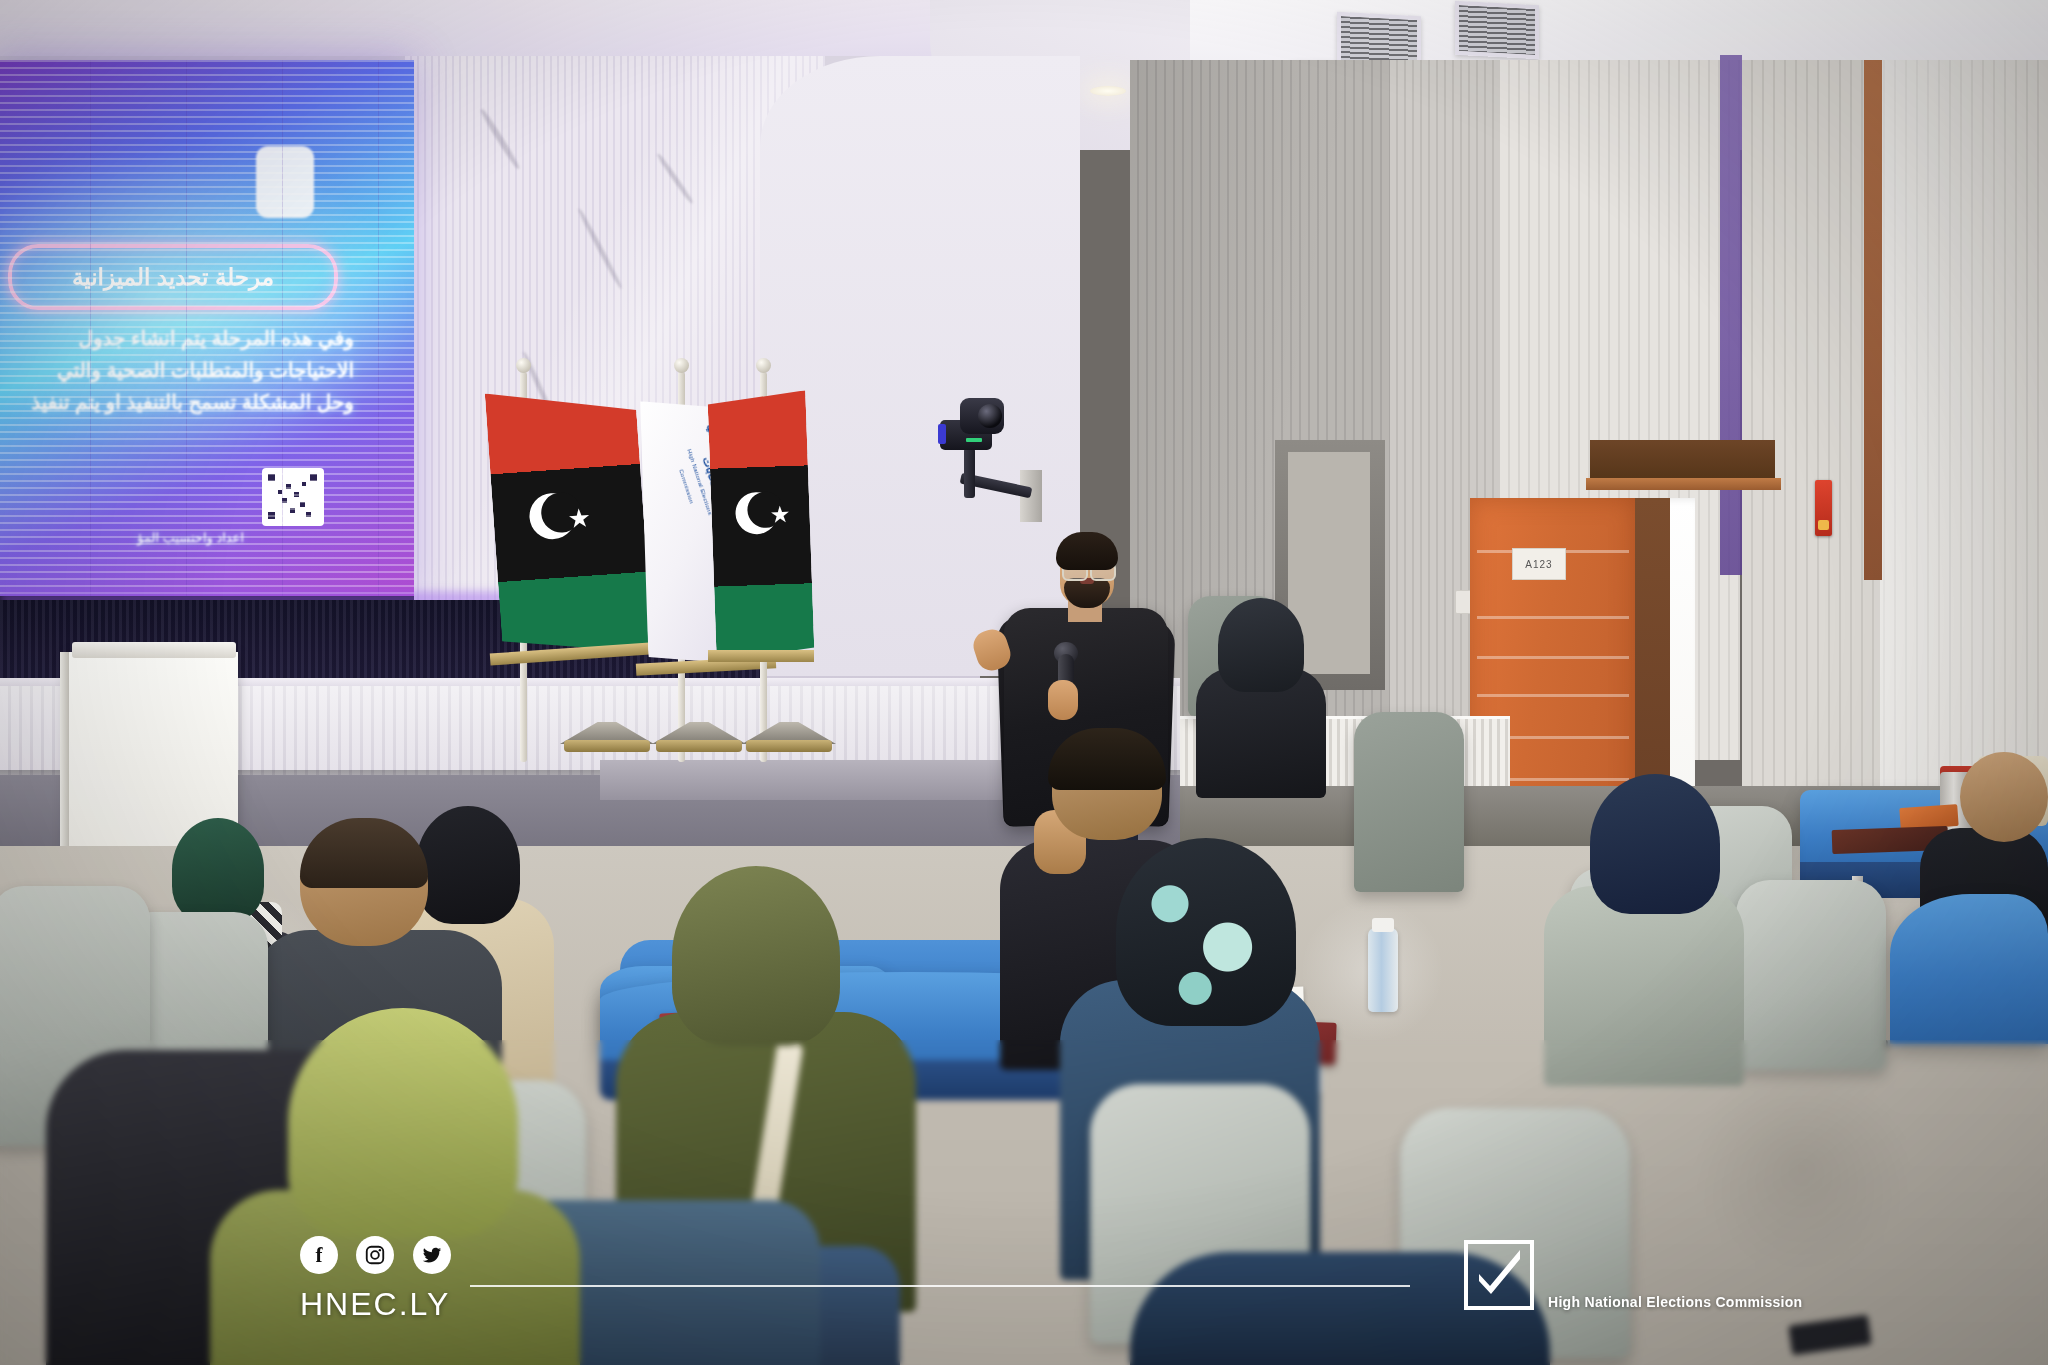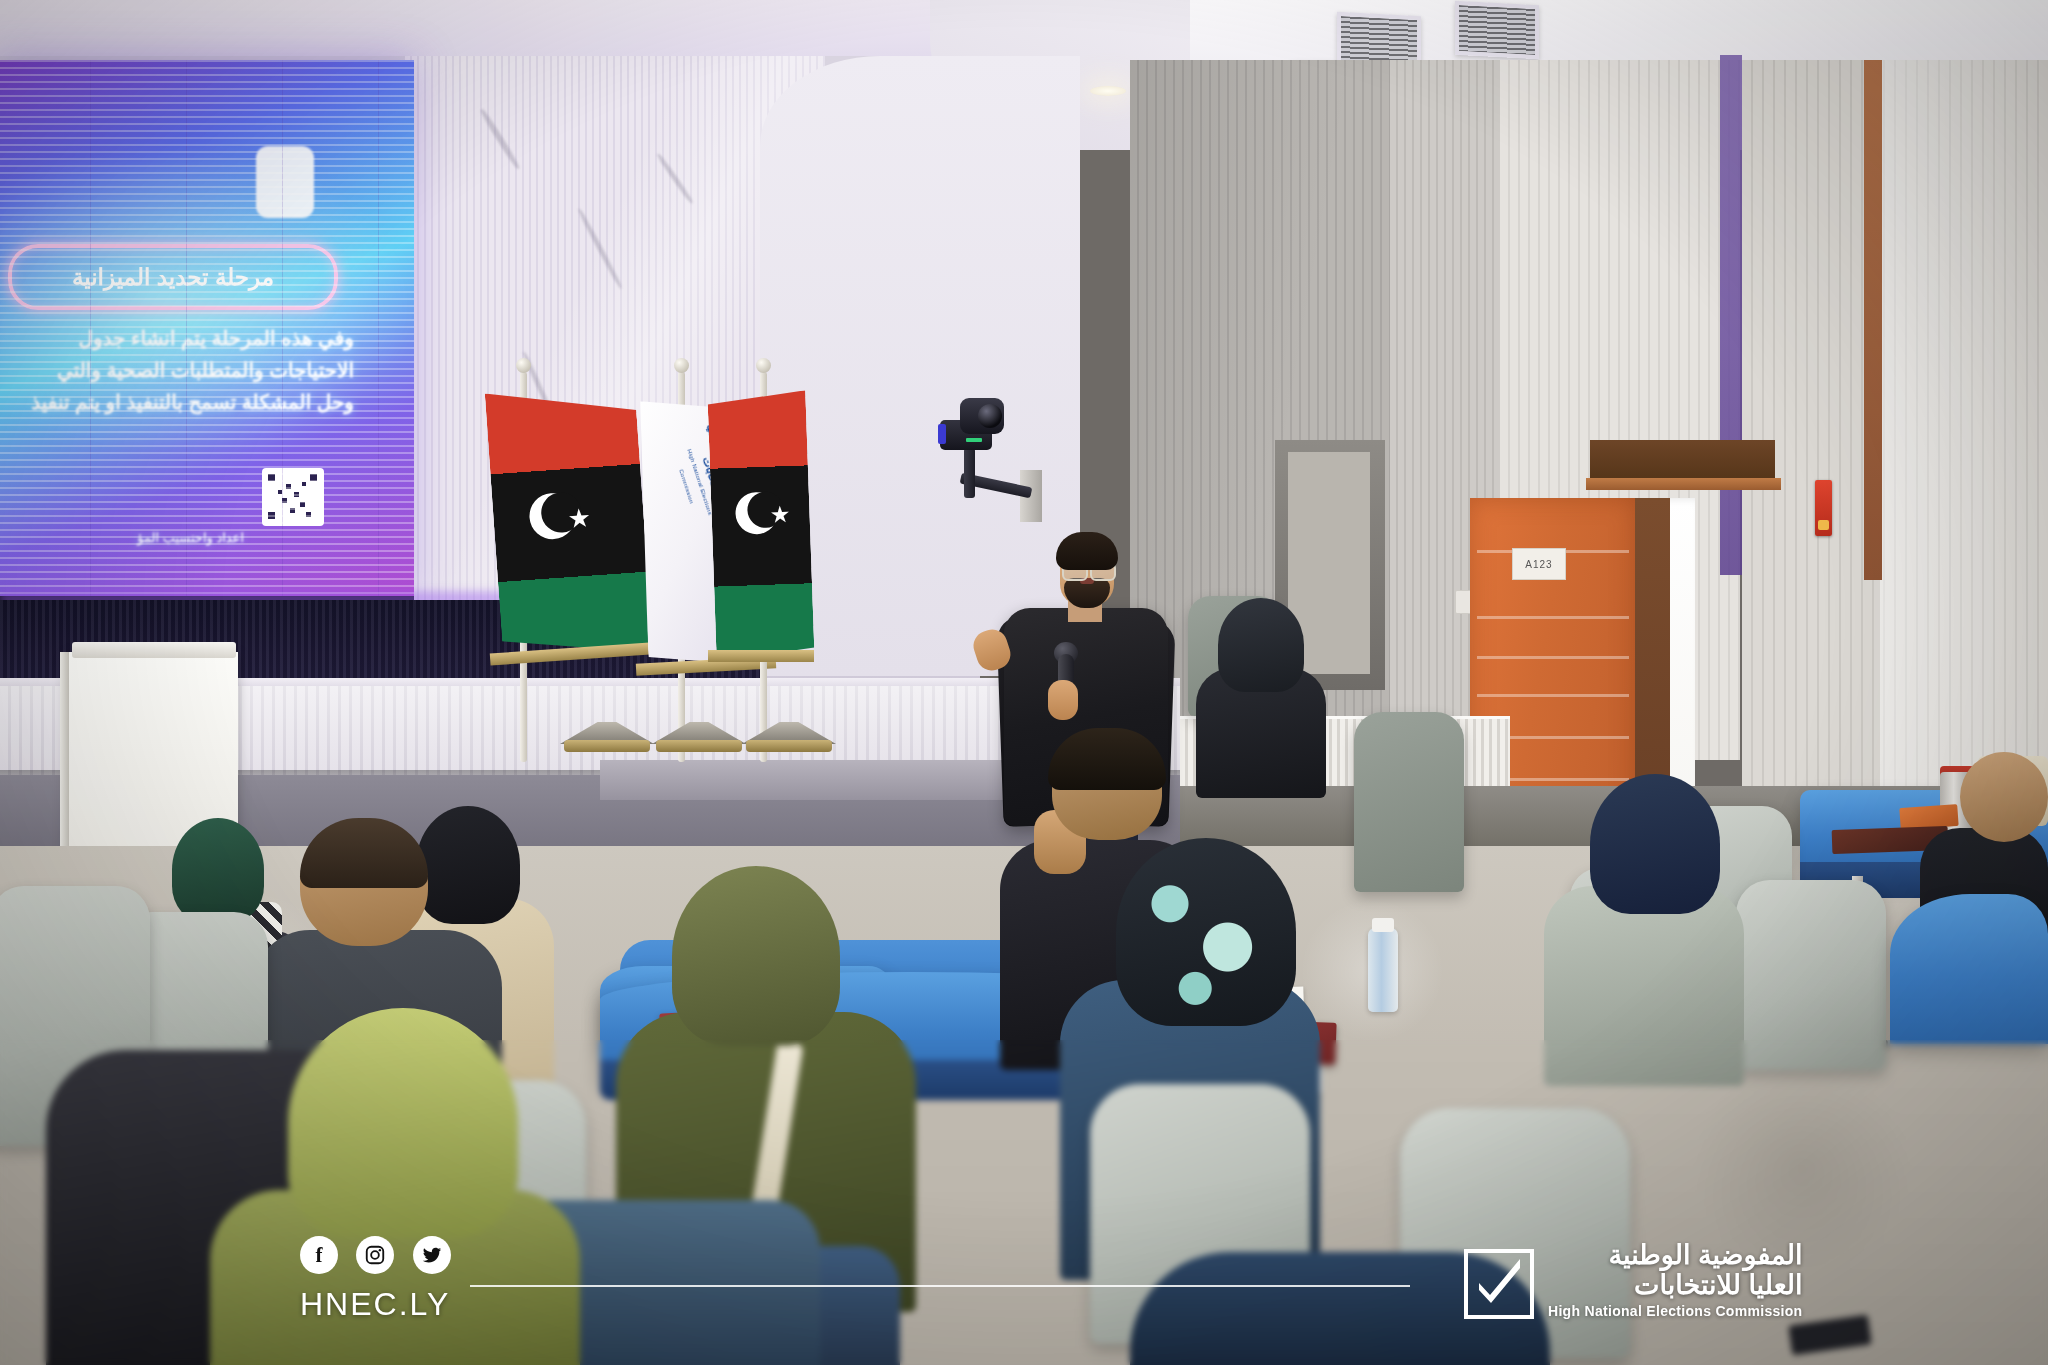--- a/index.html
+++ b/index.html
@@ -790,21 +790,17 @@
   </div>
   <div class="abs" id="brand-rule"></div>
 
   <div class="abs" id="brand-logo">
     <div id="brand-check-box">
       <svg id="brand-check-mark" viewBox="0 0 46 44">
         <path d="M3 24 L14 36 L44 0 L44 9 L15 44 L3 31 Z" fill="#fff"></path>
       </svg>
     </div>
     <div>
-      <div id="brand-text-ar">
-        <div>المفوضية الوطنية</div>
-        <div>العليا للانتخابات</div>
-      </div>
       <div id="brand-text-en">High National Elections Commission</div>
     </div>
   </div>
 
 </div>
 
 </body></html>

